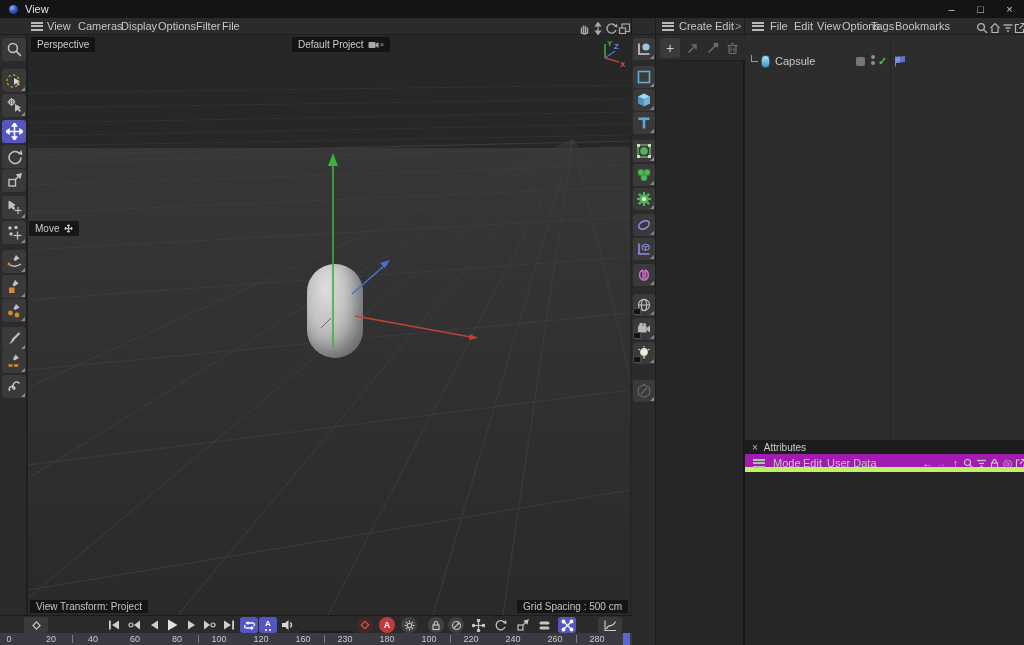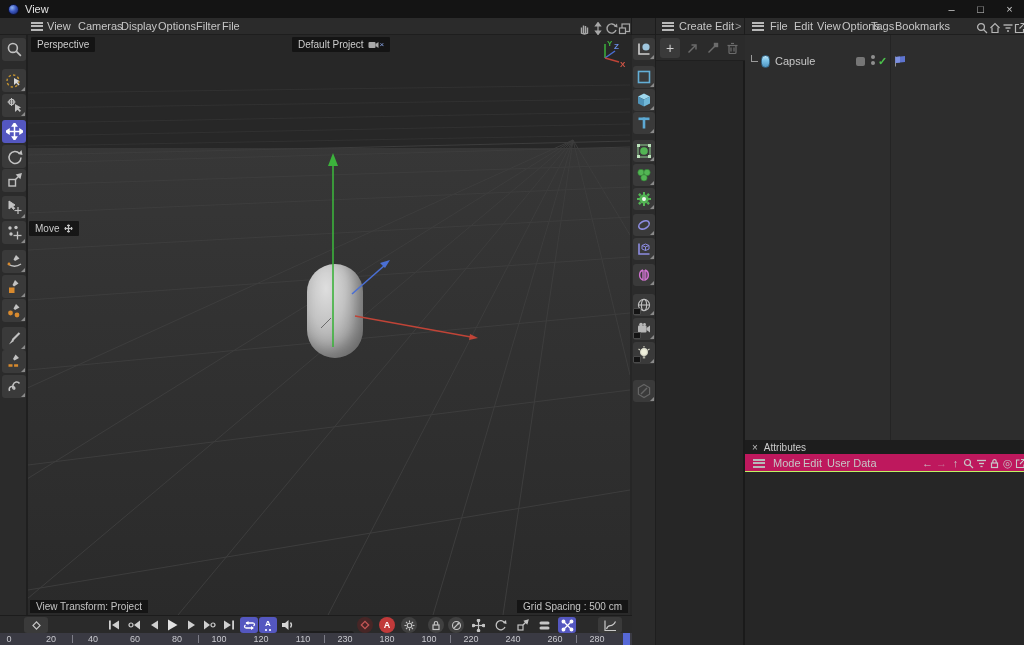--- a/index.html
+++ b/index.html
@@ -51,21 +51,21 @@
   .ompanel{position:absolute;left:745px;top:35px;width:279px;height:405px;background:#2d2d2d}
   .om-row{position:absolute;left:0;top:18px;width:279px;height:16px;display:flex;align-items:center}
   .tree-elbow{width:7px;height:7px;border-left:1px solid #9a9a9a;border-bottom:1px solid #9a9a9a;margin:0 3px 6px 6px}
   .capsule-glyph{width:9px;height:13px;border-radius:4.5px;background:linear-gradient(180deg,#bfe6f7 0%,#7cc3e8 40%,#4f97c4 100%);border:1px solid #35688a;margin-right:5px}
   .om-divider{position:absolute;left:145px;top:0;width:1px;height:405px;background:#242424}
   .dot{width:4px;height:4px;border-radius:50%;background:#8f8f8f}
 
   
   .apanel{position:absolute;left:745px;top:440px;width:279px;height:205px;background:#262626}
   .atitle{position:absolute;left:0;top:0;width:279px;height:14px;background:#1d1d1d;display:flex;align-items:center;color:#cccccc;font-size:10px}
-  .amenu{position:absolute;left:0;top:14px;width:279px;height:18px;background:#be185d;border-bottom:1px solid #bef264}
+  .amenu{position:absolute;left:0;top:14px;width:279px;height:18px;background:#a21caf;border-bottom:5px solid #bef264}
   .aicon{position:absolute;top:2px;width:13px;height:14px;display:flex;align-items:center;justify-content:center;color:#c8c8c8;font-size:11px}
 
   
   .timebar{position:absolute;left:0;top:615px;width:632px;height:18px;background:#2a2a2a;border-top:1px solid #1c1c1c}
   .tbtn{position:absolute;top:1px;width:18px;height:16px;display:flex;align-items:center;justify-content:center;border-radius:3px}
   .tbtn.blue{background:#5457c0}
   .circle-btn{position:absolute;top:1px;width:16px;height:16px;border-radius:50%;display:flex;align-items:center;justify-content:center}
   .frame-field{position:absolute;left:300px;top:15px;width:54px;height:15px;background:#1d1d1d;border-radius:3px;
                color:#dddddd;font-size:15px;display:flex;align-items:center;justify-content:center}
   .akey-label{color:#ffffff;font-size:9px;font-weight:bold}
@@ -835,21 +835,21 @@
   <div class="ruler">
     <span class="rnum" style="left:-3px">0</span>
     <span class="rnum" style="left:39px">20</span>
     <span class="rtick" style="left:72px"></span>
     <span class="rnum" style="left:81px">40</span>
     <span class="rnum" style="left:123px">60</span>
     <span class="rnum" style="left:165px">80</span>
     <span class="rtick" style="left:198px"></span>
     <span class="rnum" style="left:207px">100</span>
     <span class="rnum" style="left:249px">120</span>
-    <span class="rnum" style="left:291px">110</span>
+    <span class="rnum" style="left:291px">160</span>
     <span class="rtick" style="left:324px"></span>
     <span class="rnum" style="left:333px">230</span>
     <span class="rnum" style="left:375px">180</span>
     <span class="rnum" style="left:417px">100</span>
     <span class="rtick" style="left:450px"></span>
     <span class="rnum" style="left:459px">220</span>
     <span class="rnum" style="left:501px">240</span>
     <span class="rnum" style="left:543px">260</span>
     <span class="rtick" style="left:576px"></span>
     <span class="rnum" style="left:585px">280</span>

